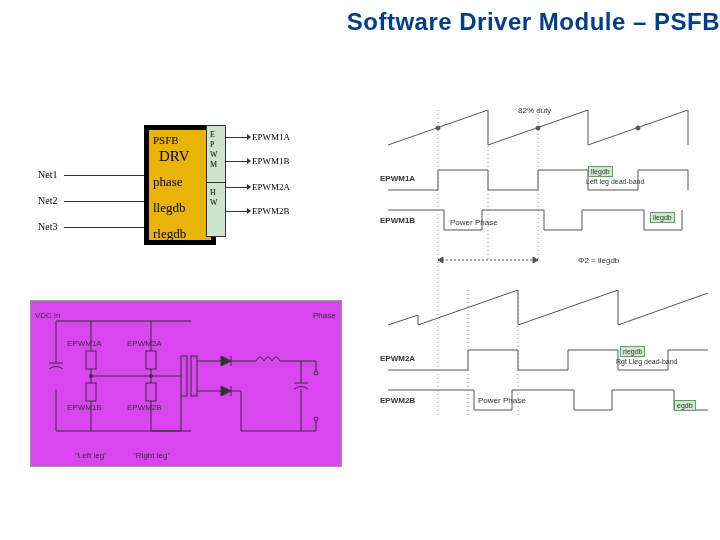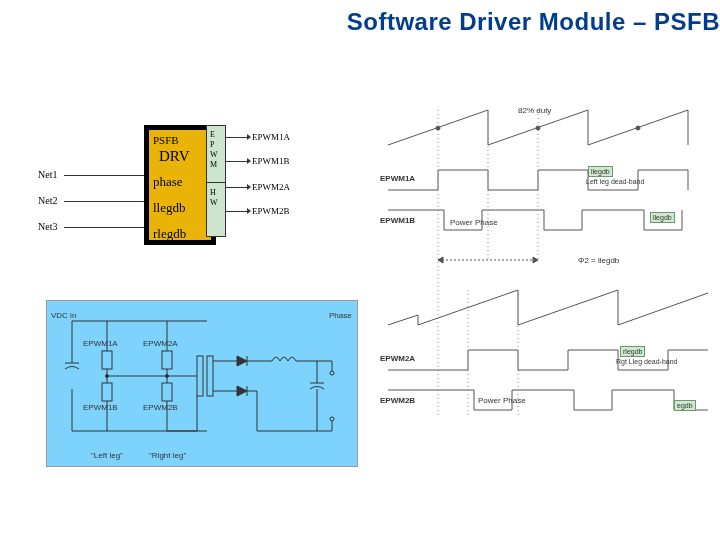--- a/index.html
+++ b/index.html
@@ -10,21 +10,21 @@
 .drv-title2{position:absolute;top:18px;left:10px;font-size:15px;font-family:'Times New Roman',serif}
 .drv-port{position:absolute;left:4px;font-size:13px;font-family:'Times New Roman',serif}
 .epwm-box{position:absolute;left:160px;top:0;width:18px;height:110px;border:1px solid #333;background:#cce5cc}
 .epwm-label{position:absolute;font-size:8px;left:3px;font-family:'Times New Roman',serif}
 .net-label{position:absolute;font-size:10px;font-family:Liberation Serif, serif}
 .net-line{position:absolute;height:1px;background:#333}
 .out-line{position:absolute;height:1px;background:#333}
 .out-label{position:absolute;font-size:9px;font-family:'Times New Roman',serif}
 .arrow-r::after{content:'';position:absolute;right:-4px;top:-3px;border-left:4px solid #333;border-top:3px solid transparent;border-bottom:3px solid transparent}
 
-.circuit{position:absolute;top:300px;left:46px;width:310px;height:165px;background:#7dd3fc;border:1px solid #999}
+.circuit{position:absolute;top:300px;left:30px;width:310px;height:165px;background:#d946ef;border:1px solid #999}
 .circuit svg{width:100%;height:100%}
 .circuit-label{position:absolute;font-size:8px;color:#333}
 
 .timing{position:absolute;top:100px;left:378px;width:330px;height:400px}
 .timing svg{width:100%;height:100%}
 .tlabel{position:absolute;font-size:8px;color:#333}
 .hbox{position:absolute;background:#cfe8cf;border:1px solid #6a9a6a;font-size:7px;padding:1px 2px;color:#333}
 </style>
 </head>
 <body>

